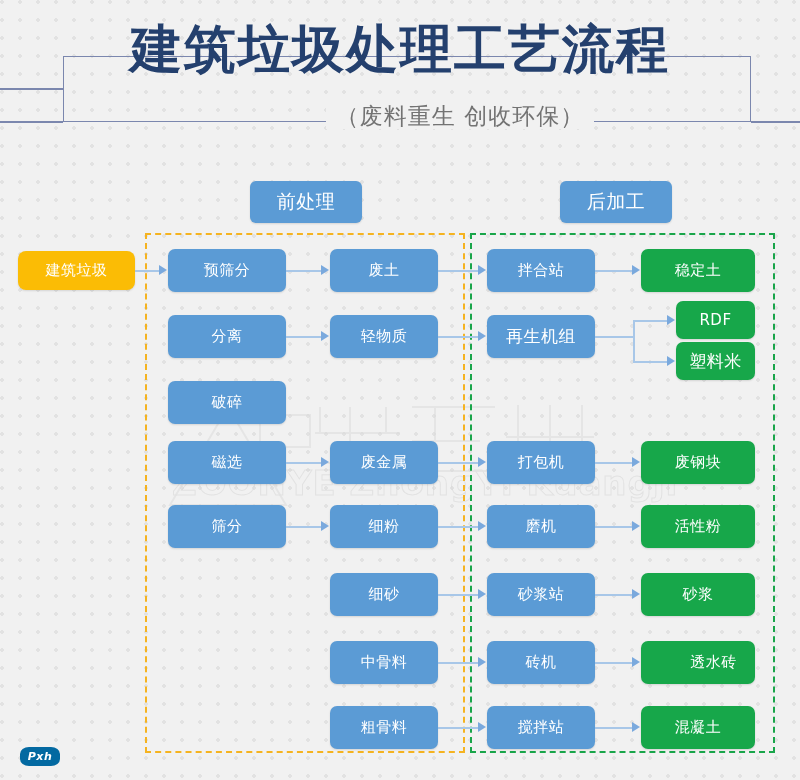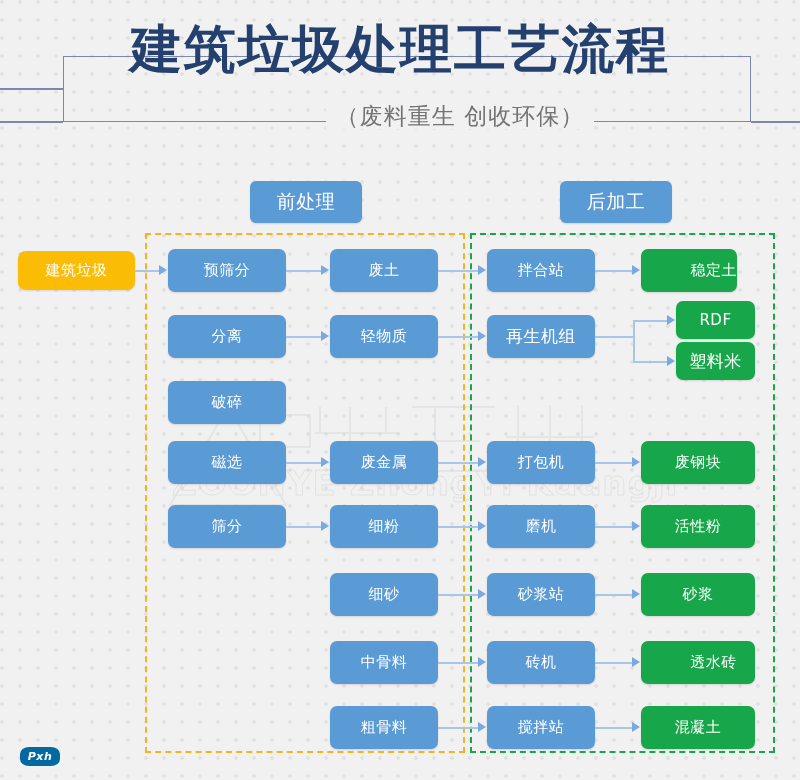--- a/index.html
+++ b/index.html
@@ -205,21 +205,21 @@
   <div class="box blue" style="left:487px;top:573px;width:108px;height:43px;">
       <span>砂浆站</span>
     </div>
   <div class="box blue" style="left:487px;top:641px;width:108px;height:43px;">
       <span>砖机</span>
     </div>
   <div class="box blue" style="left:487px;top:706px;width:108px;height:43px;">
       <span>搅拌站</span>
     </div>
 
-  <div class="box green" style="left:641px;top:249px;width:96px;height:43px;justify-content:flex-end;">
+  <div class="box green" style="left:641px;top:249px;width:114px;height:43px;">
       <span>稳定土</span>
     </div>
   <div class="box green" style="left:676px;top:301px;width:79px;height:38px;">
       <span>RDF</span>
     </div>
   <div class="box green small" style="left:676px;top:342px;width:79px;height:38px;">
       <span>塑料米</span>
     </div>
   <div class="box green" style="left:641px;top:441px;width:114px;height:43px;">
       <span>废钢块</span>

